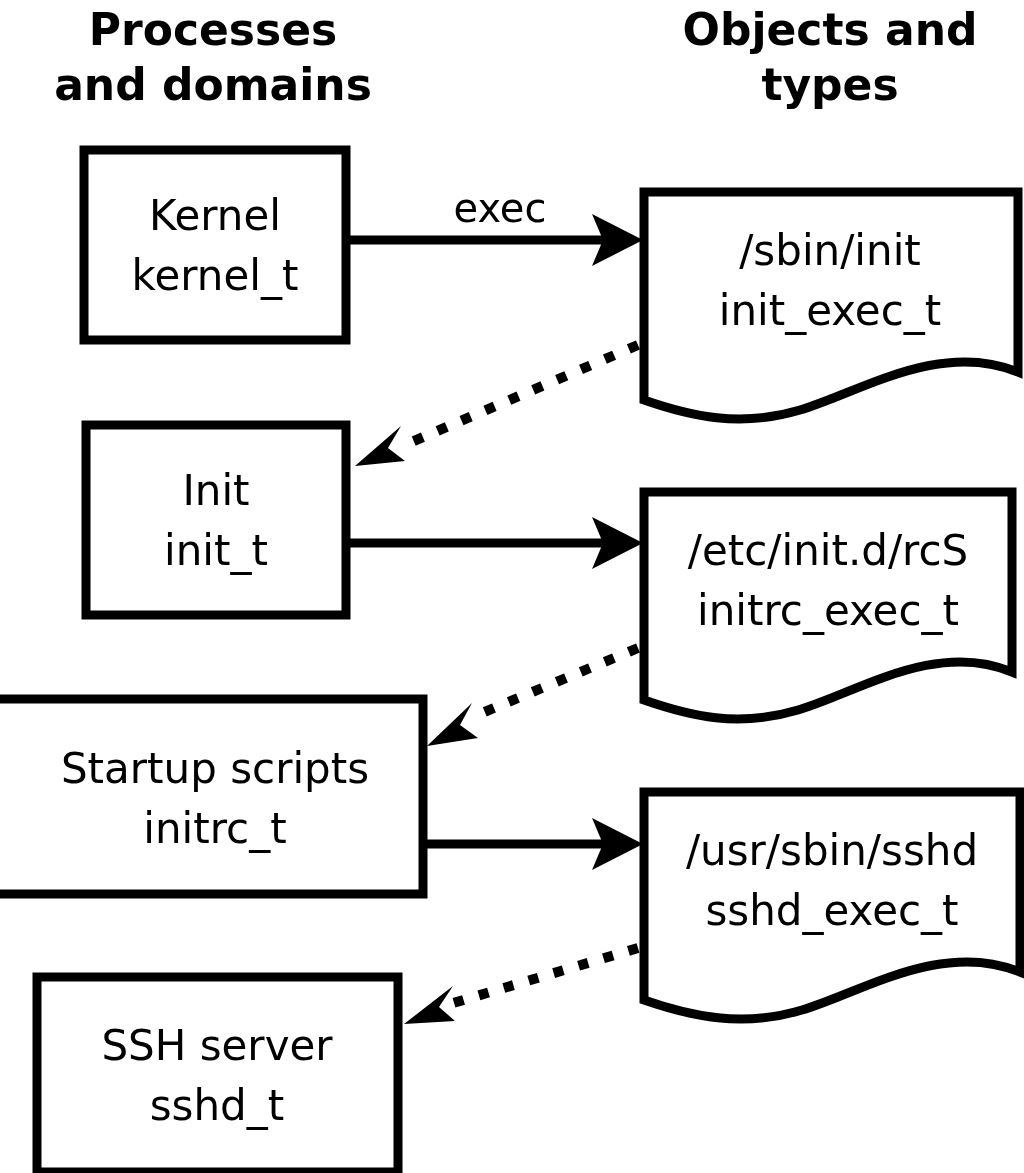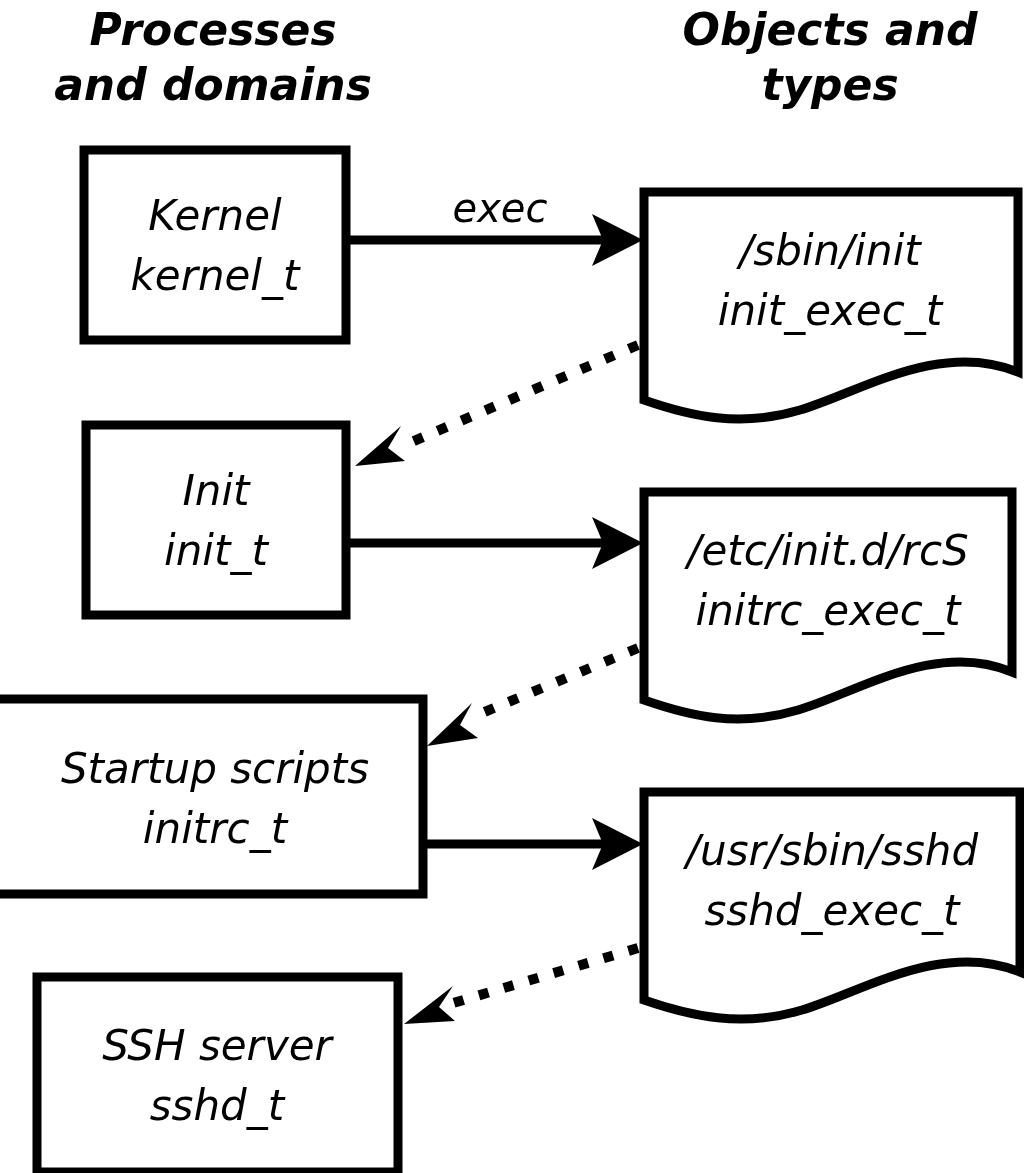--- a/index.html
+++ b/index.html
@@ -10,21 +10,20 @@
   body {
     width: 1024px;
     height: 1173px;
     font-family: "DejaVu Sans", sans-serif;
     overflow: hidden;
   }
   #diagram-root {
     position: relative;
     width: 1024px;
     height: 1094px;
-    font-style: italic;
   }
   svg#diagram-svg {
     display: block;
     width: 1024px;
     height: 1173px;
   }
   .col-header {
     font-family: "DejaVu Sans", sans-serif;
     font-weight: bold;
     font-size: 44px;

